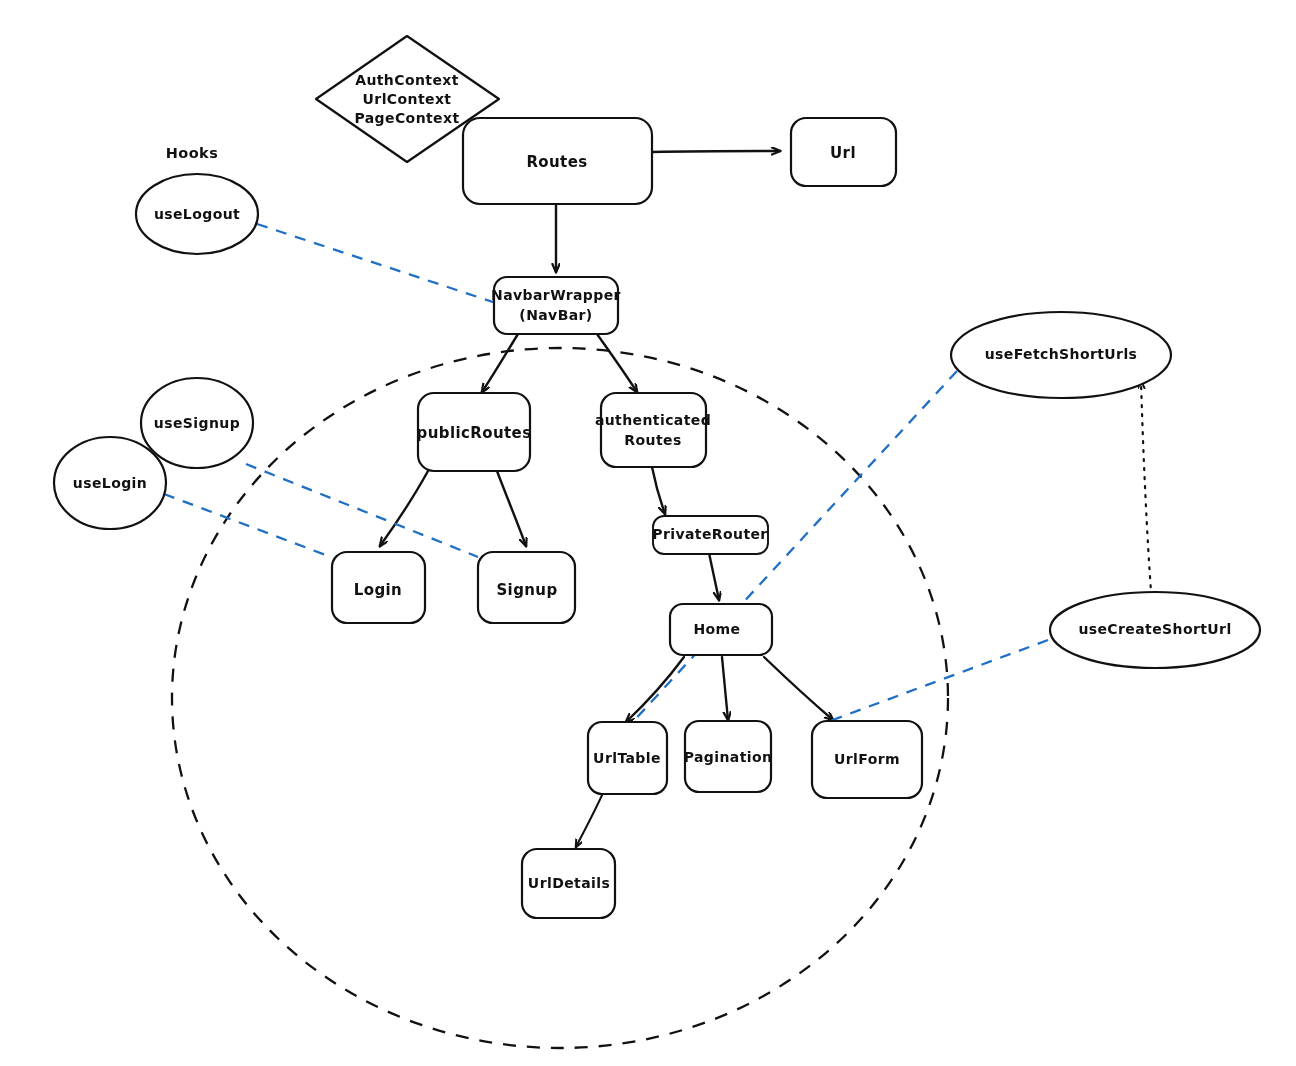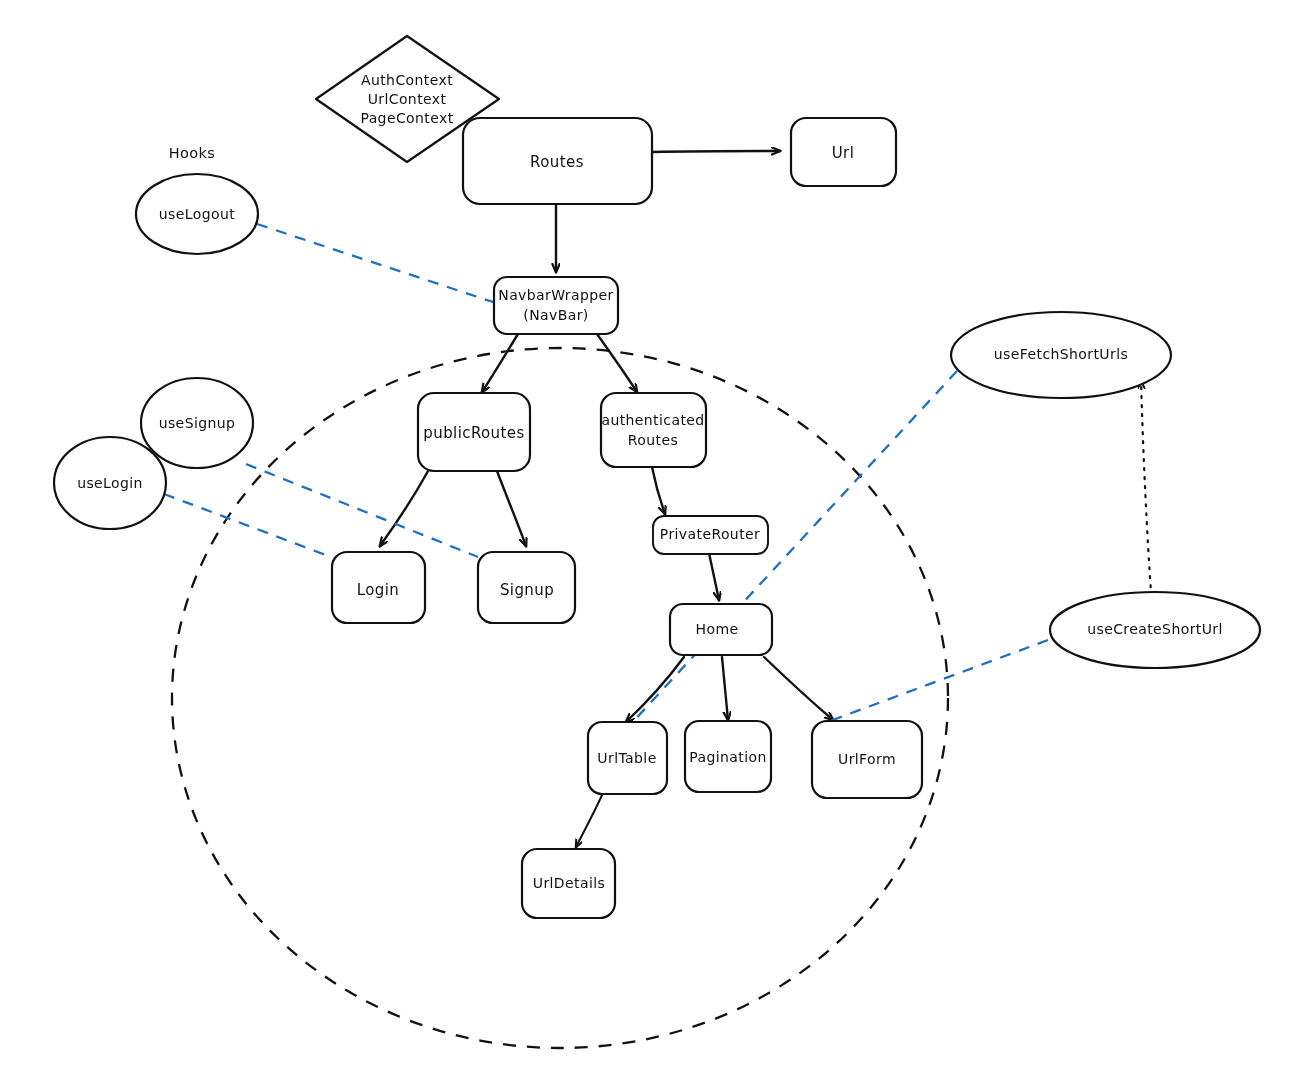--- a/index.html
+++ b/index.html
@@ -10,20 +10,21 @@
   body {
     width: 1296px;
     height: 1066px;
     font-family: "DejaVu Sans", sans-serif;
     overflow: hidden;
   }
   #canvas {
     position: relative;
     width: 1184px;
     height: 1066px;
+    font-weight: bold;
   }
   svg#diagram {
     position: absolute;
     top: 0;
     left: 0;
     width: 1296px;
     height: 1066px;
   }
   .node-shape {
     fill: #ffffff;

